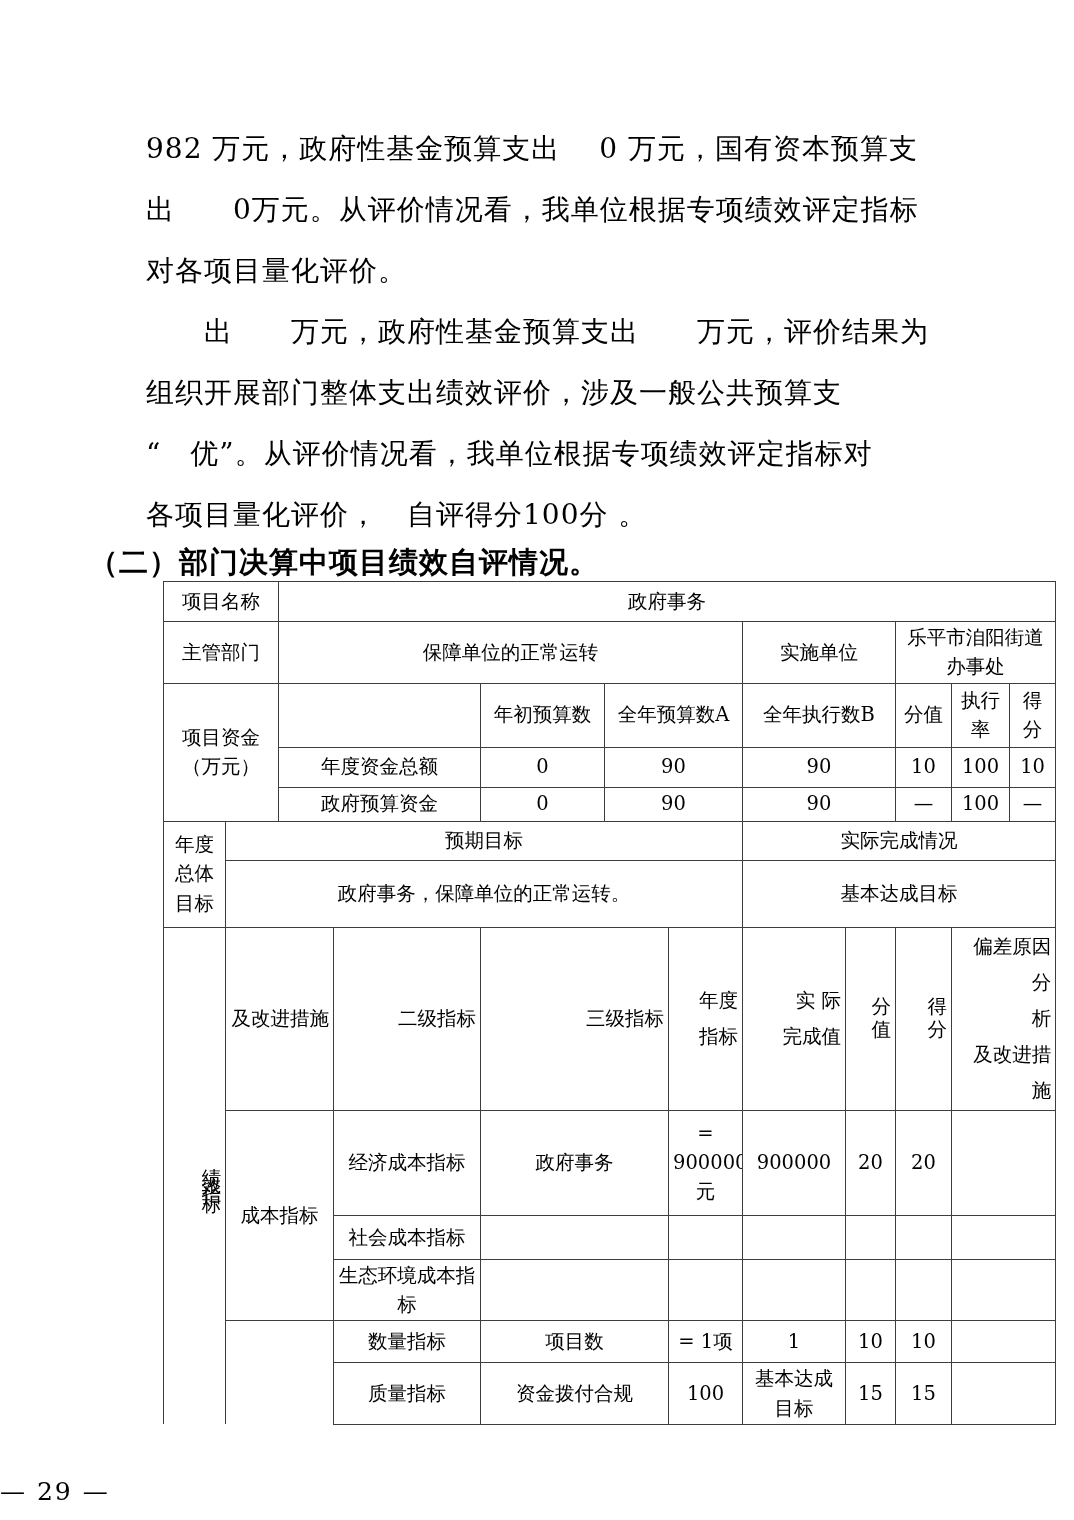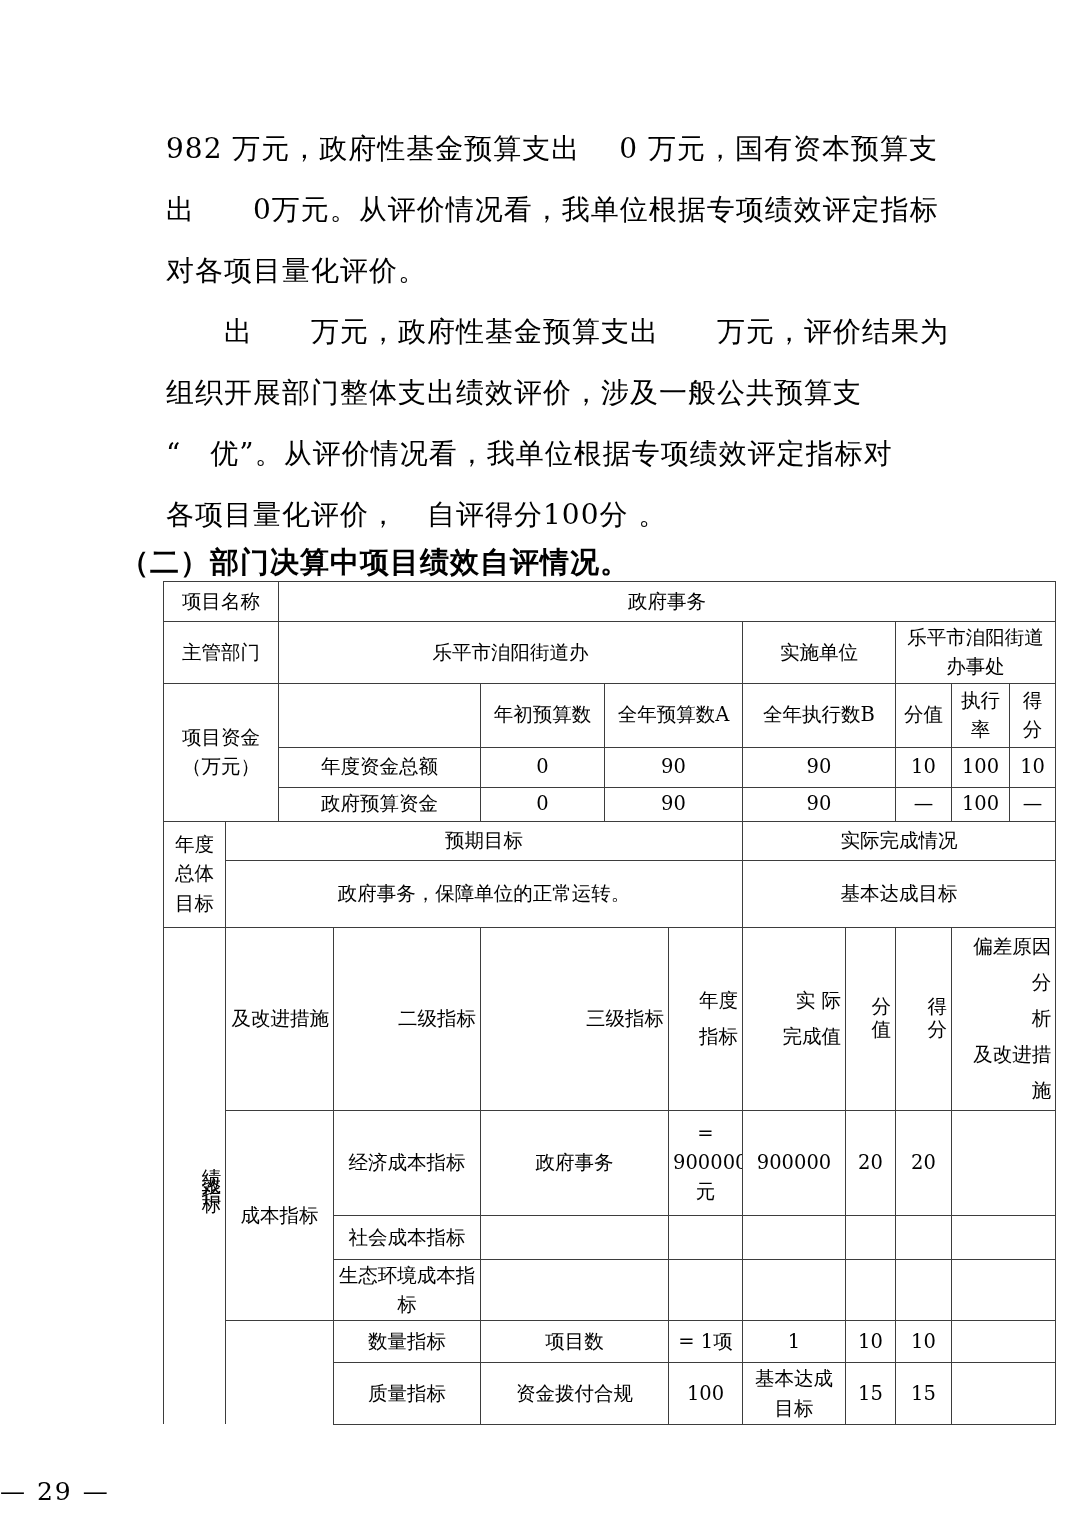--- a/index.html
+++ b/index.html
@@ -8,28 +8,28 @@
     width: 1074px; height: 1520px;
     font-family: "DejaVu Serif", "Liberation Serif", serif;
     color: #000000;
     overflow: hidden;
   }
   .page { position: relative; width: 1074px; height: 1520px; background: #ffffff; }
 
   
   .para { margin-left: 146px; width: 790px; }
   .para .line {
-    font-size: 28px; line-height: 61px; white-space: pre; letter-spacing: 1px; margin-left: 20px;
+    font-size: 28px; line-height: 61px; white-space: pre; letter-spacing: 1px;
   }
   .p1 { padding-top: 118px; }
   .p2 .line:first-child { text-indent: 58px; }
 
   
   .heading {
-    margin-left: 120px; height: 36px; font-size: 29px; font-weight: bold;
+    margin-left: 89px; height: 36px; font-size: 29px; font-weight: bold;
     line-height: 34px; letter-spacing: 1px; white-space: pre;
   }
 
   
   table.perf {
     margin-left: 163px; width: 892px;
     border-collapse: collapse; table-layout: fixed;
     font-size: 19.5px;
     padding-left: 16px;
   }
@@ -107,21 +107,21 @@
     </colgroup>
 
     <tbody>
         <tr class="r1">
       <td colspan="2">项目名称</td>
       <td colspan="10">政府事务</td>
     </tr>
 
     <tr class="r2">
       <td colspan="2">主管部门</td>
-      <td colspan="5">乐平市洎阳街道办</td>
+      <td colspan="5">保障单位的正常运转</td>
       <td colspan="2">实施单位</td>
       <td colspan="3">乐平市洎阳街道
 办事处</td>
     </tr>
 
     <tr class="r3">
       <td colspan="2" rowspan="3" class="gap">项目资金
 （万元）</td>
       <td colspan="2"></td>
       <td>年初预算数</td>

